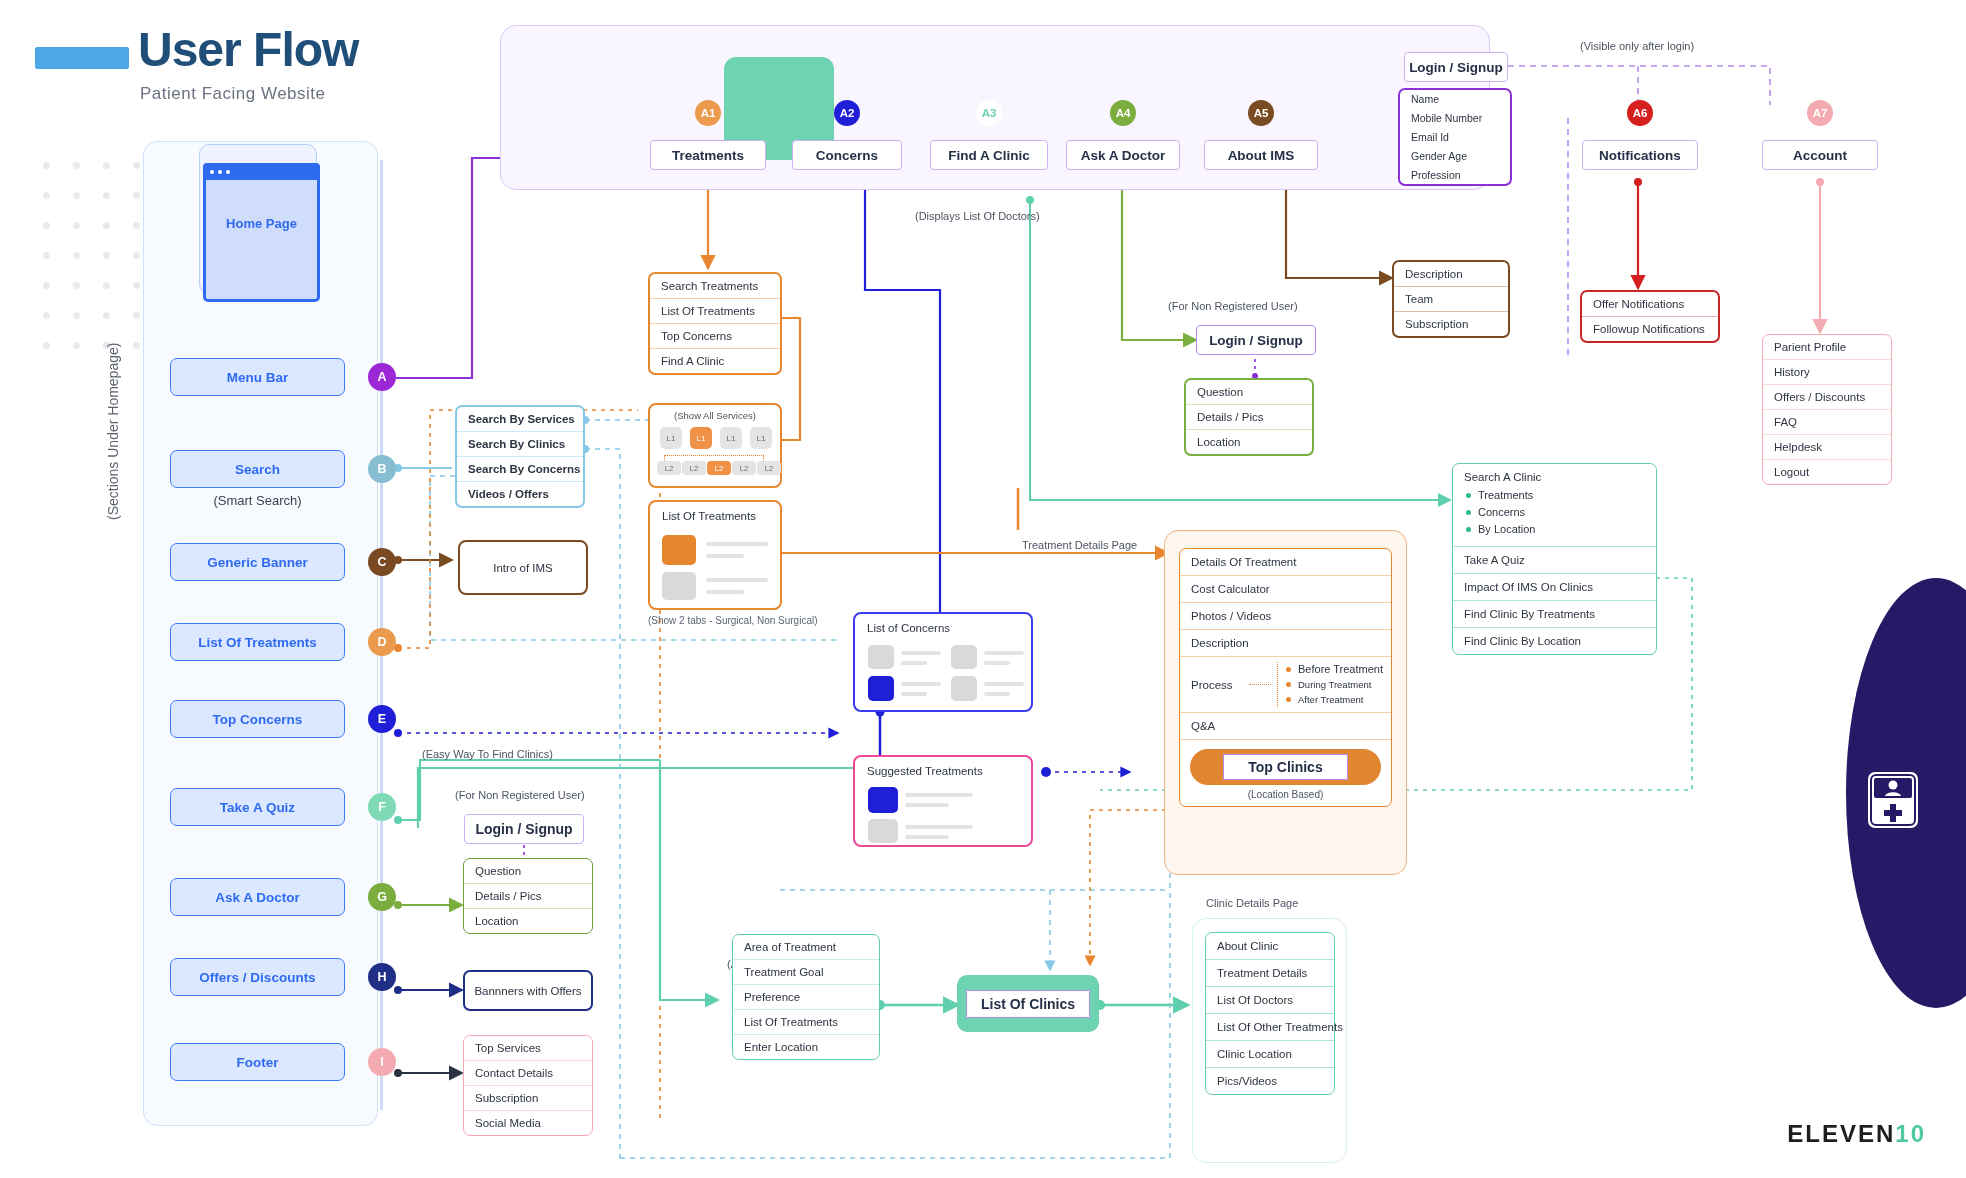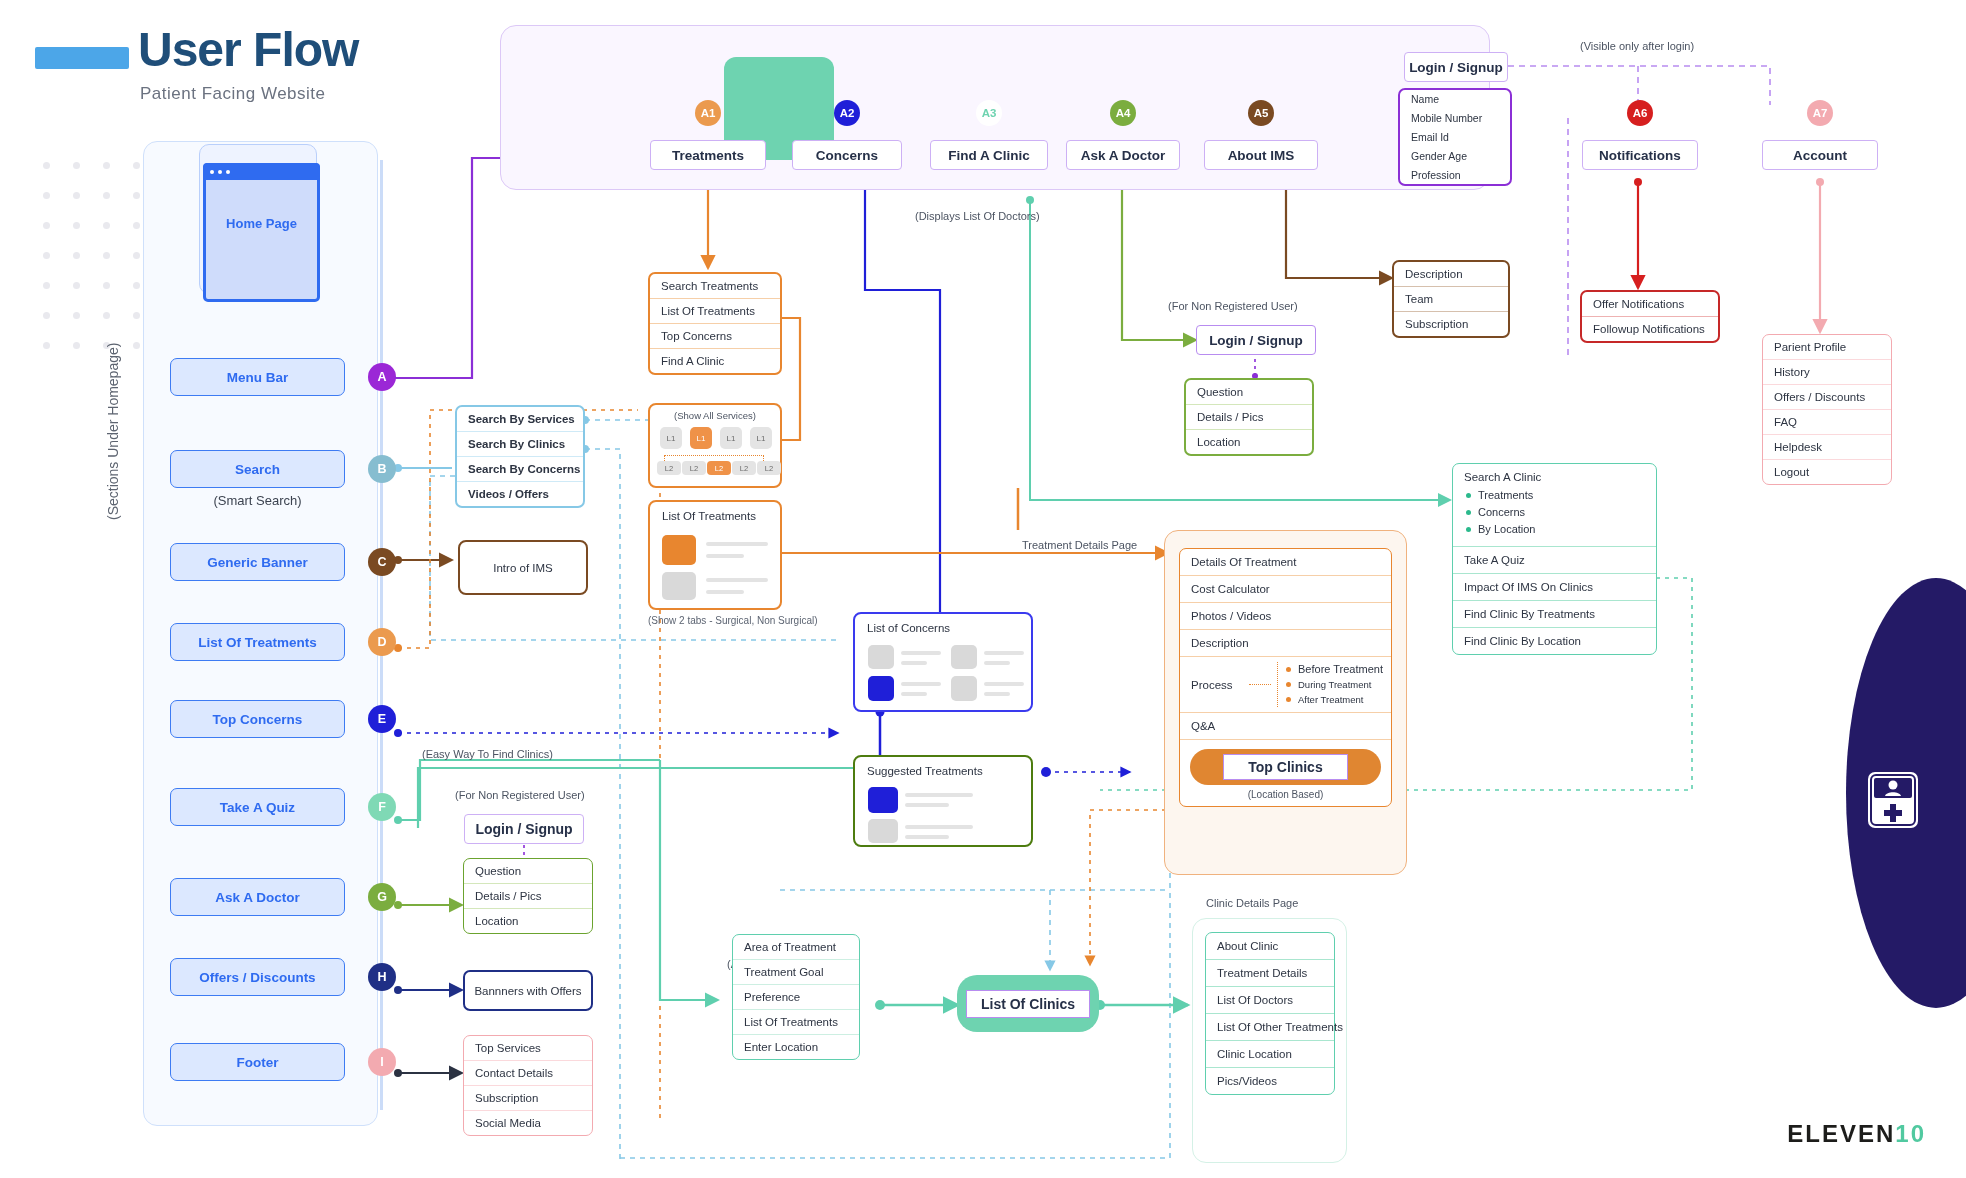--- a/index.html
+++ b/index.html
@@ -462,21 +462,21 @@
     <div class="ln" style="left:129px; top:37px; width:40px;"></div>
     <div class="ln" style="left:129px; top:47px; width:26px;"></div>
     <div class="sq" style="left:13px; top:62px; width:26px; height:25px; background:#1f1fd8;"></div>
     <div class="ln" style="left:46px; top:68px; width:40px;"></div>
     <div class="ln" style="left:46px; top:78px; width:26px;"></div>
     <div class="sq" style="left:96px; top:62px; width:26px; height:25px; background:#d9d9d9;"></div>
     <div class="ln" style="left:129px; top:68px; width:40px;"></div>
     <div class="ln" style="left:129px; top:78px; width:26px;"></div>
   </div>
 
-  <div class="abs mock" style="left:853px; top:755px; width:180px; height:92px; border:2px solid #4d7c0f;">
+  <div class="abs mock" style="left:853px; top:755px; width:180px; height:92px; border:2px solid #ec4899;">
     <div class="ttl">Suggested Treatments</div>
     <div class="sq" style="left:13px; top:30px; width:30px; height:26px; background:#1f1fd8;"></div>
     <div class="ln" style="left:50px; top:36px; width:68px;"></div>
     <div class="ln" style="left:50px; top:46px; width:44px;"></div>
     <div class="sq" style="left:13px; top:62px; width:30px; height:24px; background:#d9d9d9;"></div>
     <div class="ln" style="left:50px; top:68px; width:68px;"></div>
     <div class="ln" style="left:50px; top:78px; width:44px;"></div>
   </div>
 
   <div class="note" style="left:1022px; top:539px;">Treatment Details Page</div>
@@ -513,30 +513,30 @@
         <div style="font-size: 11px; color: rgb(45, 52, 66); padding-left: 14px; position: relative; line-height: 17px;"><span style="position: absolute; left: 2px; top: 6px; width: 5px; height: 5px; border-radius: 50%; background: rgb(43, 185, 140);"></span><span>By Location</span></div>
       </div>
       <div class="row" style="border-top-color: rgb(169, 230, 207); padding: 7px 11px;"><span>Take A Quiz</span></div>
       <div class="row" style="border-top-color: rgb(169, 230, 207); padding: 7px 11px;"><span>Impact Of IMS On Clinics</span></div>
       <div class="row" style="border-top-color: rgb(169, 230, 207); padding: 7px 11px;"><span>Find Clinic By Treatments</span></div>
       <div class="row" style="border-top-color: rgb(169, 230, 207); padding: 7px 11px;"><span>Find Clinic By Location</span></div>
     </div>
 
   <div class="note" style="left:422px; top:748px;">(Easy Way To Find Clinics)</div>
   <div class="note" style="left:727px; top:958px;">(Answer Set Of Questions)</div>
-  <div class="abs listcard" style="left:732px; top:934px; width:128px; border:1.8px solid #5fcfae;" id="card-quiz">
+  <div class="abs listcard" style="left:732px; top:934px; width:148px; border:1.8px solid #5fcfae;" id="card-quiz">
       <div class="row" style="border-top-color: rgb(205, 239, 226); padding: 6px 11px;"><span>Area of Treatment</span></div>
       <div class="row" style="border-top-color: rgb(205, 239, 226); padding: 6px 11px;"><span>Treatment Goal</span></div>
       <div class="row" style="border-top-color: rgb(205, 239, 226); padding: 6px 11px;"><span>Preference</span></div>
       <div class="row" style="border-top-color: rgb(205, 239, 226); padding: 6px 11px;"><span>List Of Treatments</span></div>
       <div class="row" style="border-top-color: rgb(205, 239, 226); padding: 6px 11px;"><span>Enter Location</span></div>
     </div>
 
   <div class="abs" style="left:957px; top:975px; width:142px; height:57px; background:#6ed3b0;
-       border-radius:20px; display:flex; align-items:center; justify-content:center;">
+       border-radius:10px; display:flex; align-items:center; justify-content:center;">
     <span style="background:#fff; border:1.4px solid #b88cf0; color:#263048; font-size:14px; font-weight:bold; padding:5px 14px;">List Of Clinics</span>
   </div>
 
   <div class="note" style="left:1206px; top:897px;">Clinic Details Page</div>
   <div class="abs" style="left:1192px; top:918px; width:155px; height:245px; background:#fff;
        border:1.4px solid #d4f1e6; border-radius:14px;"></div>
   <div class="abs listcard" style="left:1205px; top:932px; width:130px; border:1.6px solid #5fcfae;" id="card-clinic-details">
       <div class="row" style="border-top-color: rgb(169, 230, 207); padding: 7px 11px;"><span>About Clinic</span></div>
       <div class="row" style="border-top-color: rgb(169, 230, 207); padding: 7px 11px;"><span>Treatment Details</span></div>
       <div class="row" style="border-top-color: rgb(169, 230, 207); padding: 7px 11px;"><span>List Of Doctors</span></div>

